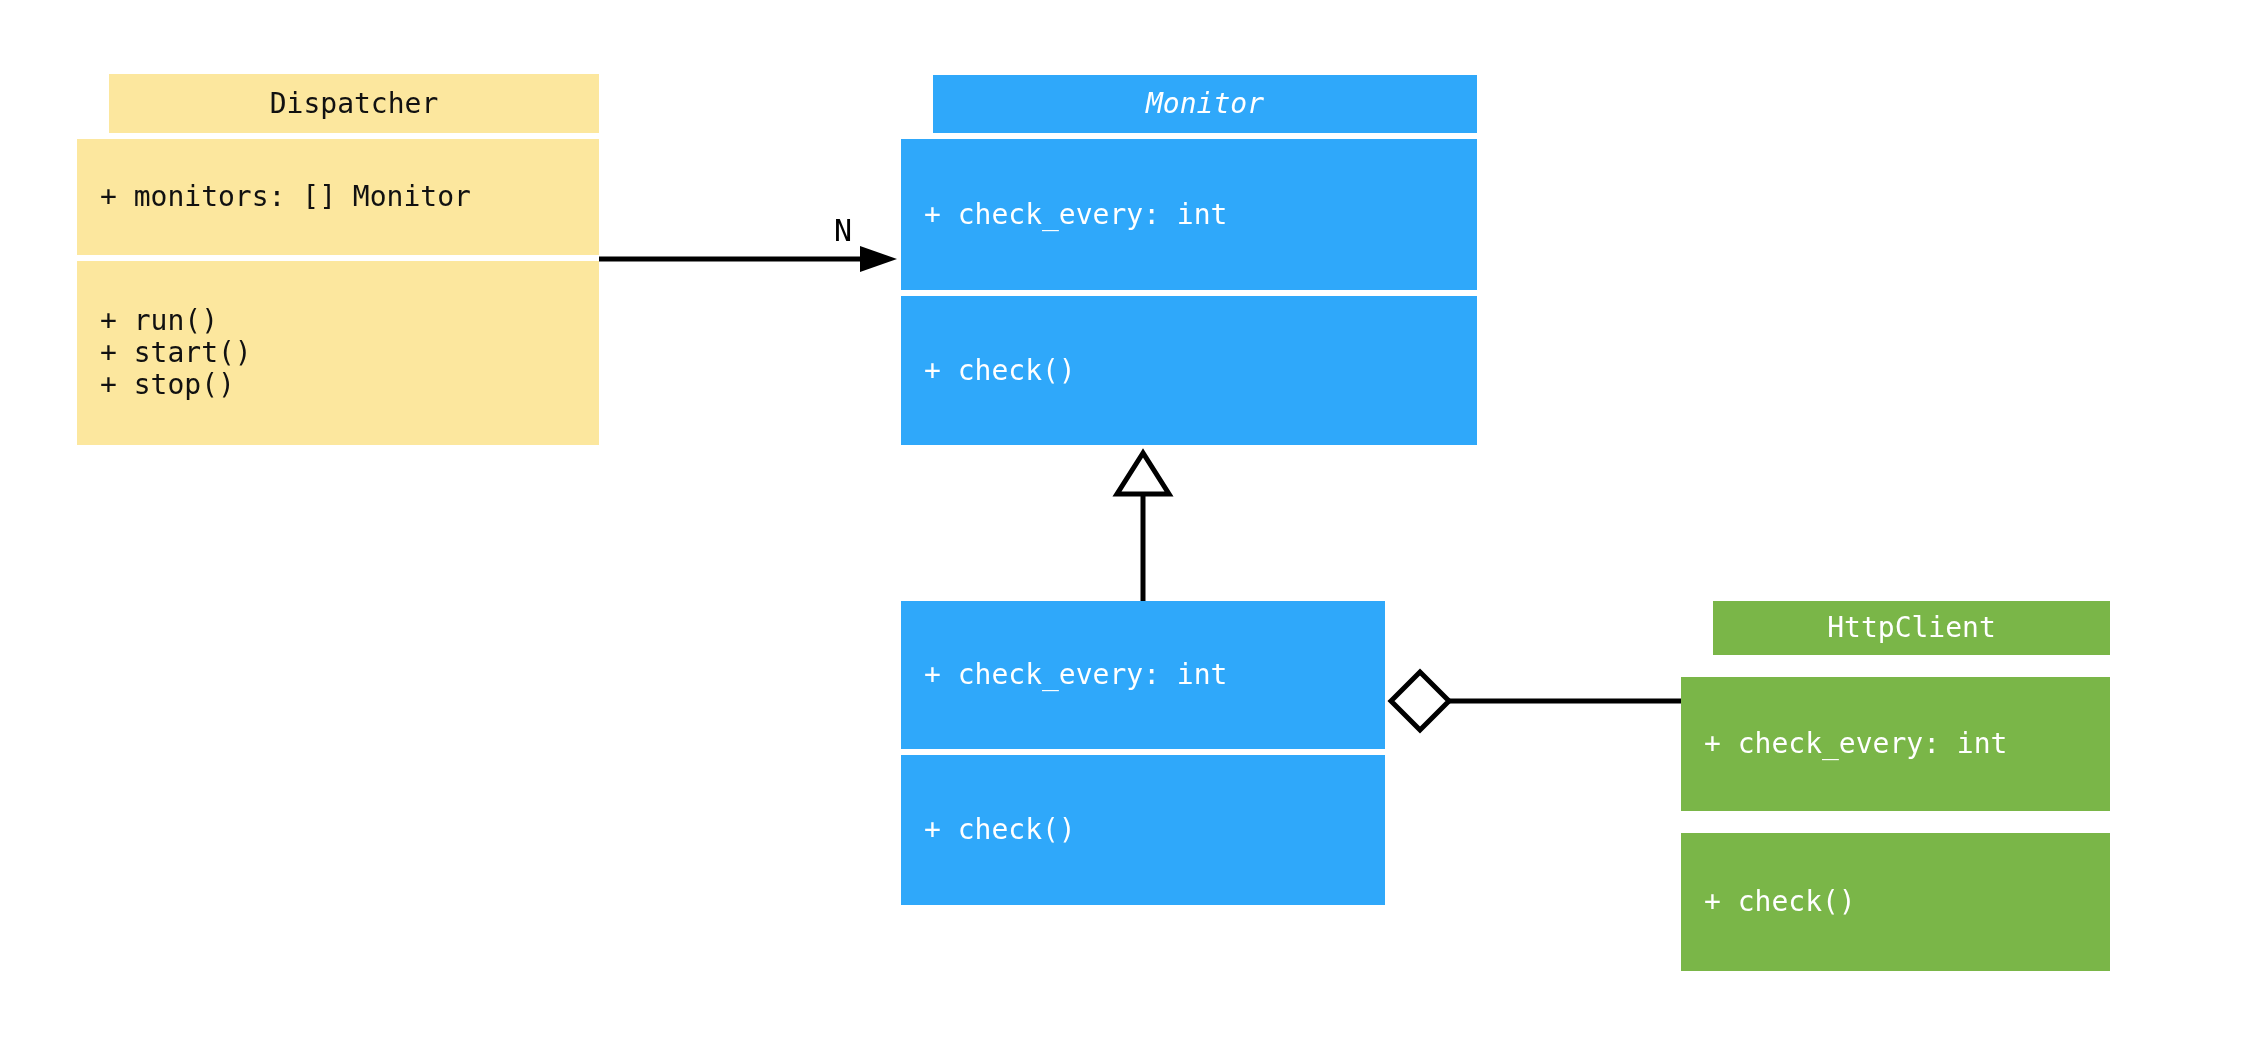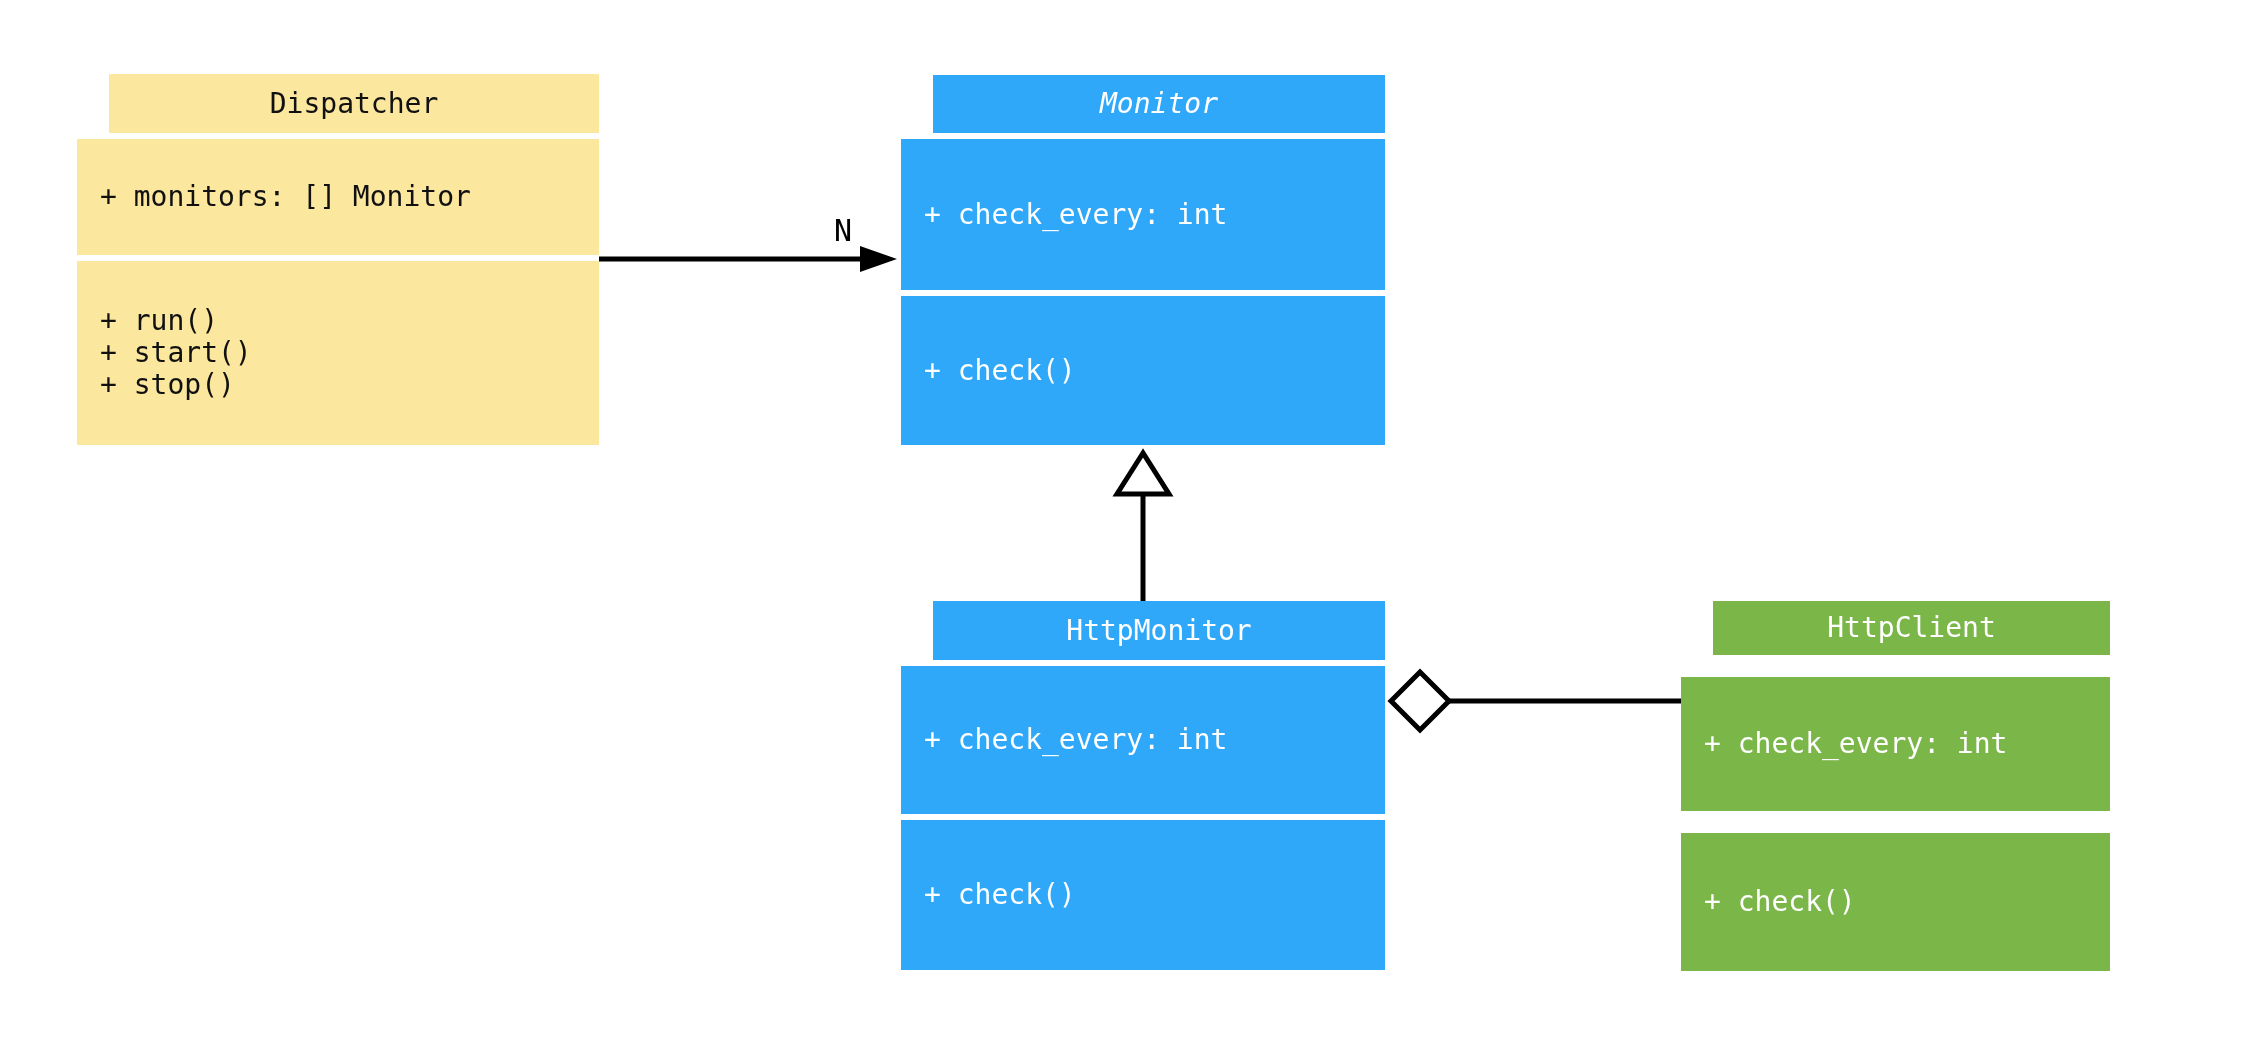--- a/index.html
+++ b/index.html
@@ -104,36 +104,33 @@
     <div class="compartment" style="height: 116px; background-color: rgb(252, 231, 158);">
       <div class="member">+ monitors: [] Monitor</div>
     </div>
     <div class="compartment" style="height: 184px; background-color: rgb(252, 231, 158);">
       <div class="member">+ run()</div>
       <div class="member">+ start()</div>
       <div class="member">+ stop()</div>
     </div>
   </div>
 
-  <div class="uml-class" style="left: 901px; top: 75px; width: 484px; height: 370px; color: rgb(255, 255, 255);">
+  <div class="uml-class" style="left: 901px; top: 75px; width: 576px; height: 370px; color: rgb(255, 255, 255);">
     <div class="compartment title" style="height: 58px; background-color: rgb(47, 168, 250);">
       <span class="class-name" style="font-style: italic;">Monitor</span>
     </div>
     <div class="compartment" style="height: 151px; background-color: rgb(47, 168, 250);">
       <div class="member">+ check_every: int</div>
     </div>
     <div class="compartment" style="height: 149px; background-color: rgb(47, 168, 250);">
       <div class="member">+ check()</div>
     </div>
   </div>
 
   <div class="uml-class" style="left: 901px; top: 601px; width: 484px; height: 369px; color: rgb(255, 255, 255);">
-    <div class="compartment title" style="height: 59px; background-color: rgb(47, 168, 250);">
-      <span class="class-name" style="font-style: normal;">HttpMonitor</span>
-    </div>
     <div class="compartment" style="height: 148px; background-color: rgb(47, 168, 250);">
       <div class="member">+ check_every: int</div>
     </div>
     <div class="compartment" style="height: 150px; background-color: rgb(47, 168, 250);">
       <div class="member">+ check()</div>
     </div>
   </div>
 
   <div class="uml-class" style="left: 1681px; top: 601px; width: 429px; height: 370px; color: rgb(255, 255, 255); gap: 16px;">
     <div class="compartment title" style="height: 59px; background-color: rgb(122, 182, 72);">

